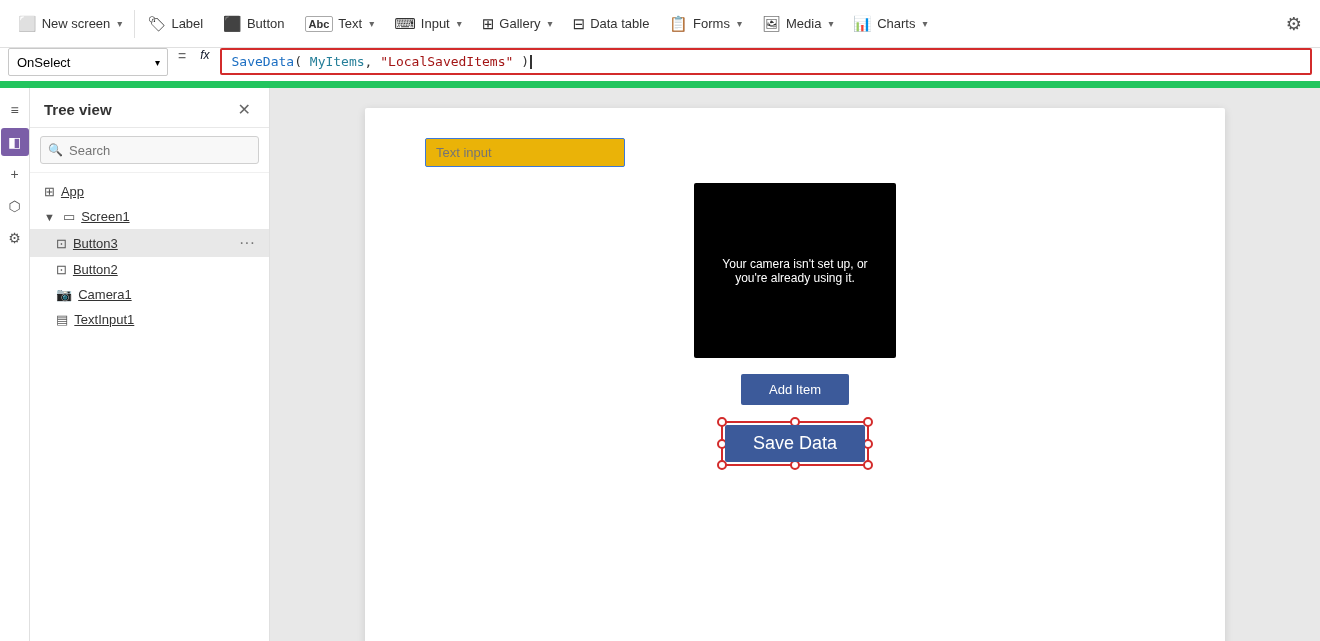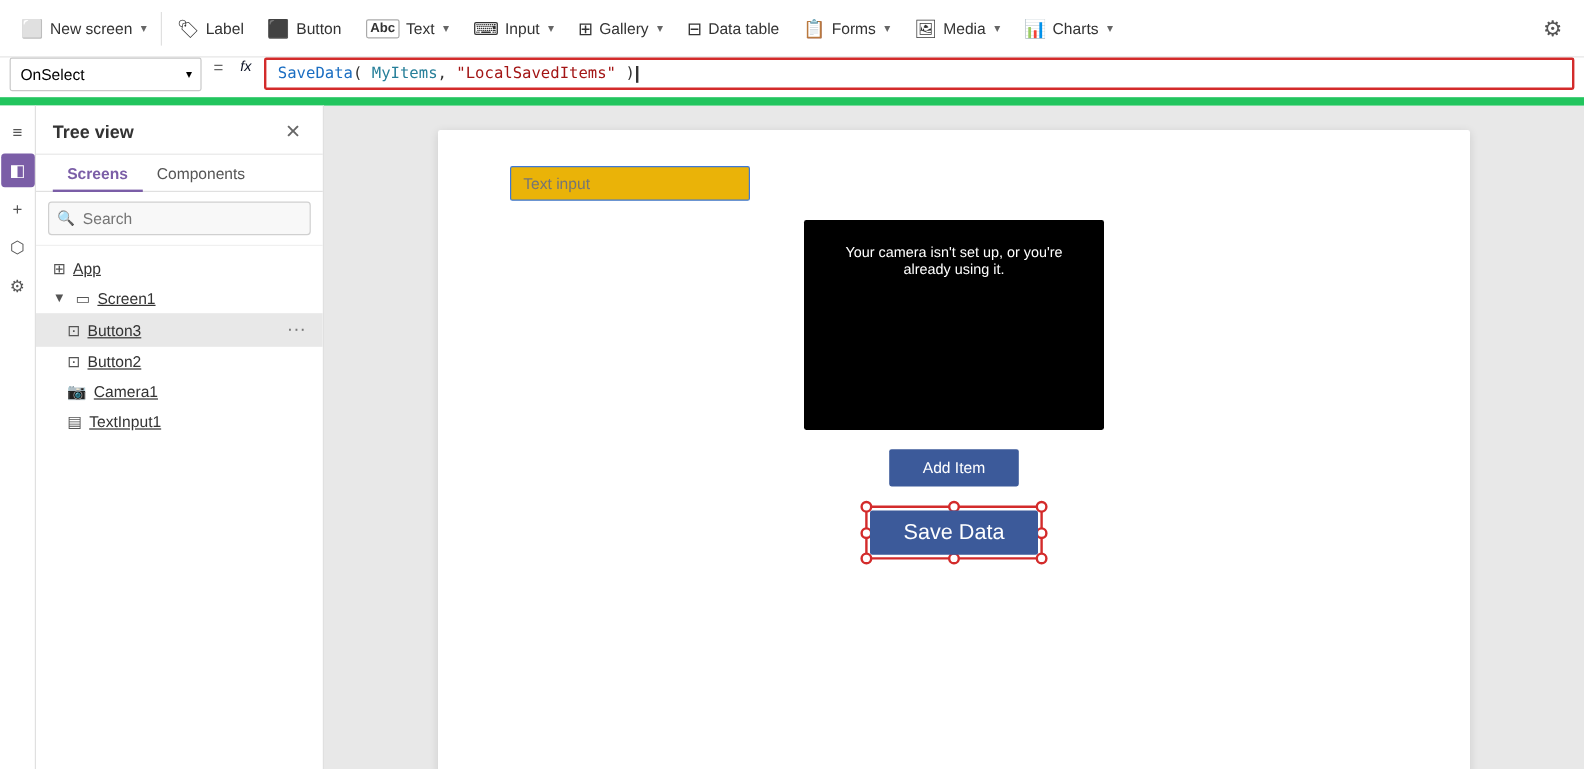--- a/index.html
+++ b/index.html
@@ -129,22 +129,22 @@
       box-shadow: 0 2px 8px rgba(0,0,0,0.12); border-radius: 2px;
       padding: 30px 30px;
       display: flex; flex-direction: column; align-items: center; gap: 16px;
     }
     .canvas-text-input {
       width: 200px; border: 1px solid #3c78d8; border-radius: 2px;
       padding: 6px 10px; font-size: 13px; color: #555;
       background: #eab308; align-self: flex-start; margin-left: 30px;
     }
     .camera-box {
-      width: 250px; height: 175px; background: #000;
-      display: flex; justify-content: center;
+      width: 202px; height: 175px; background: #000;
+      display: flex; align-items: center; justify-content: center;
       border-radius: 2px;
     }
     .camera-text { color: #fff; font-size: 12px; text-align: center; padding: 20px; }
     .add-item-btn {
       background: #3c5a9a; color: #fff; border: none; border-radius: 2px;
       padding: 8px 28px; font-size: 13px; cursor: pointer;
     }
     .save-data-wrap {
       position: relative; border: 2px solid #d32b2b; border-radius: 2px; padding: 2px;
       display: inline-block;
@@ -250,24 +250,20 @@
     <div class="left-icon-btn" title="Add">+</div>
     <div class="left-icon-btn" title="Data">⬡</div>
     <div class="left-icon-btn" title="Advanced tools">⚙</div>
   </div>
 
   <div class="tree-panel">
     <div class="tree-header">
       <span class="tree-title">Tree view</span>
       <span class="tree-close">✕</span>
     </div>
-    <div class="tree-tabs">
-      <div class="tree-tab active">Screens</div>
-      <div class="tree-tab">Components</div>
-    </div>
     <div class="tree-search">
       <div class="tree-search-wrap">
         <span class="tree-search-icon">🔍</span>
         <input class="tree-search-input" type="text" placeholder="Search" style="">
       </div>
     </div>
     <div class="tree-content">
 
       <div class="tree-item">
         <span class="item-icon">⊞</span>

